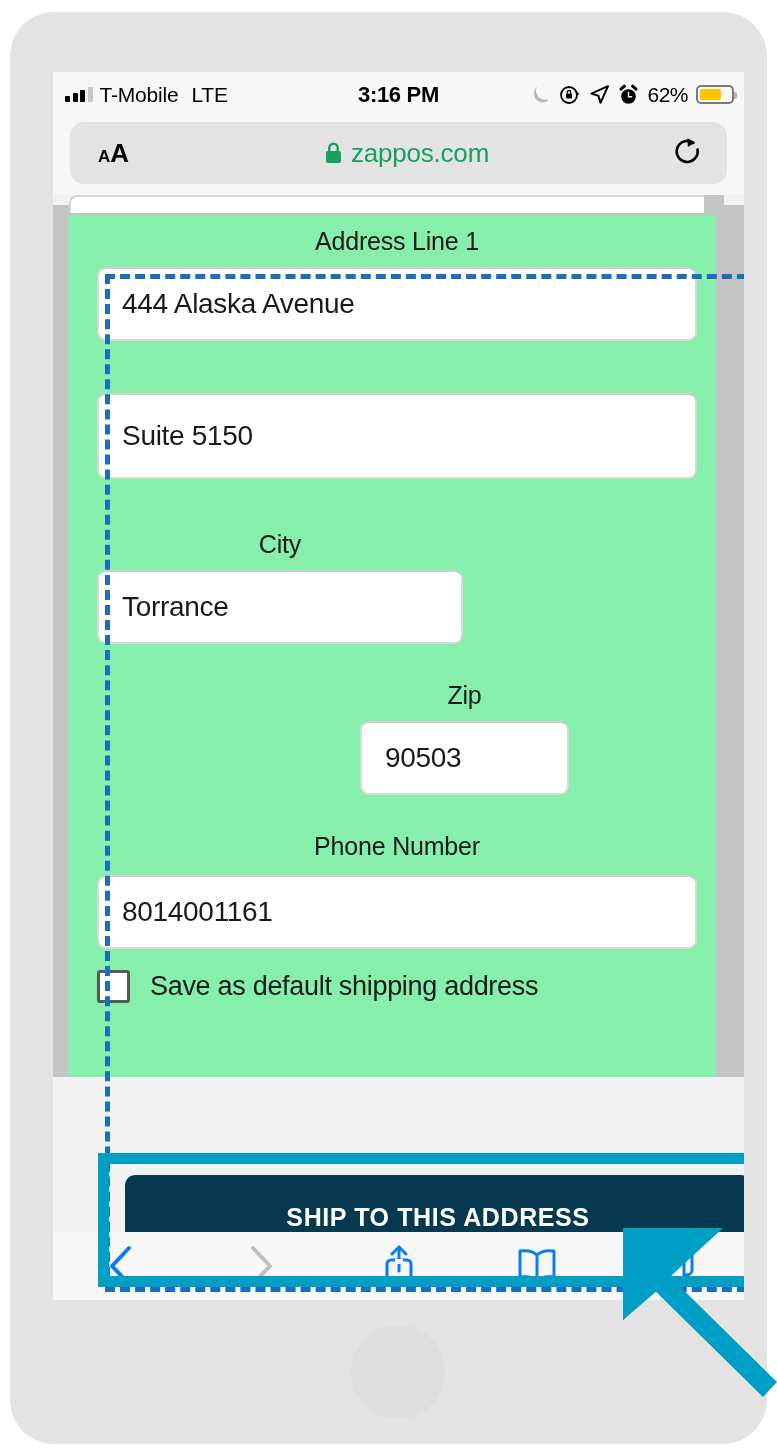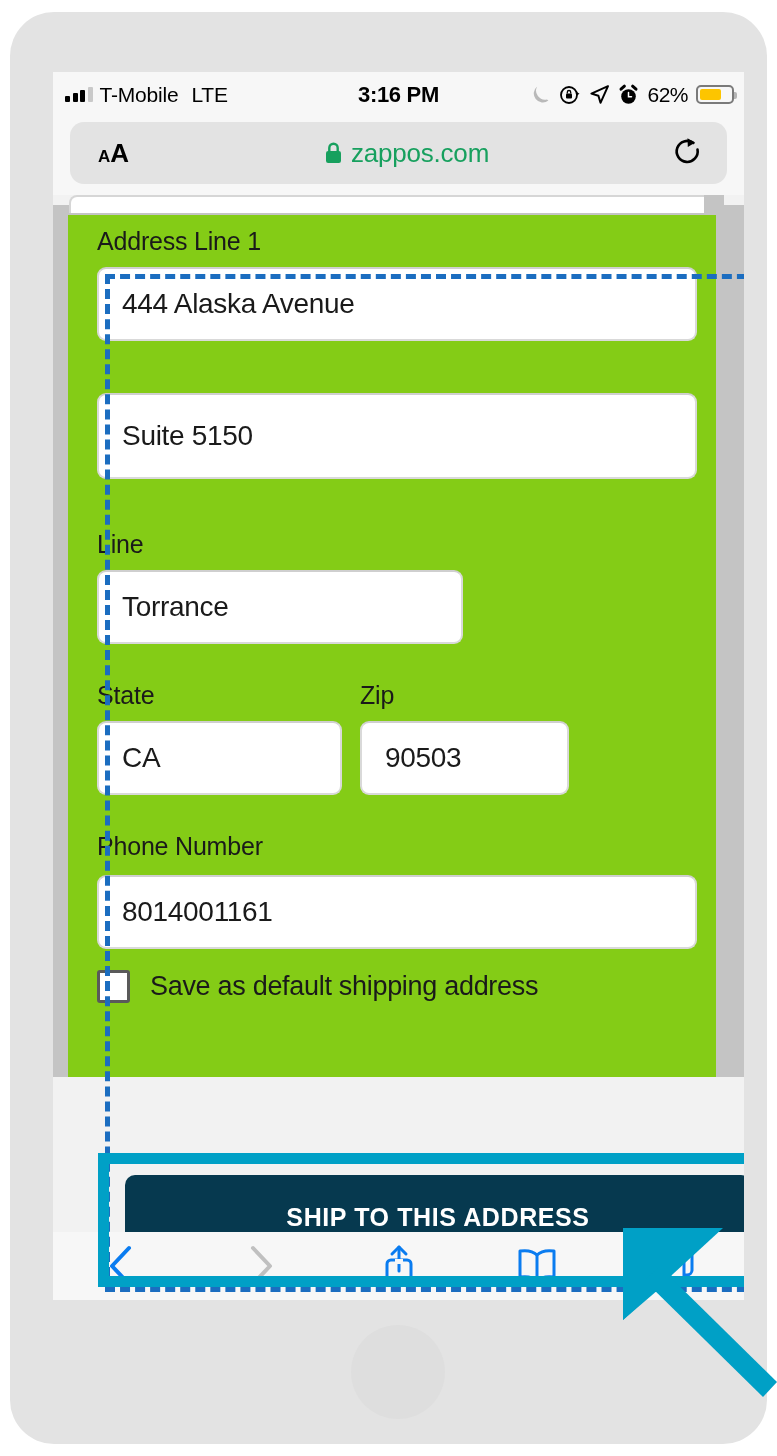--- a/index.html
+++ b/index.html
@@ -175,21 +175,22 @@
     position: absolute;
     left: 0; top: 0; width: 691px; height: 10px;
     background: #f2f2f2;
   }
 
   #form-card {
     position: absolute;
     left: 15px; top: 20px;
     width: 648px;
     height: 862px;
-    background: #84cc16;
+    background: #86efac;
+    text-align: center;
   }
   #below-card {
     position: absolute;
     left: 0; top: 882px;
     width: 691px; height: 180px;
     background: #f2f2f2;
   }
   #scroll-track {
     position: absolute;
     right: 20px; top: 0;
@@ -383,32 +384,26 @@
           </div>
         </div>
 
         <div class="field-group" style="left:29px; top:165px; width:600px;">
           <div class="field-box" style="width:600px; height:86px;">
             <span class="field-value">Suite 5150</span>
           </div>
         </div>
 
         <div class="field-group" style="left:29px; top:317px; width:366px;">
-          <div class="field-label">Line</div>
+          <div class="field-label">City</div>
           <div class="field-box" style="width:366px; height:74px;">
             <span class="field-value">Torrance</span>
           </div>
         </div>
 
-        <div class="field-group" style="left:29px; top:468px; width:245px;">
-          <div class="field-label">State</div>
-          <div class="field-box" style="width:245px; height:74px;">
-            <span class="field-value">CA</span>
-          </div>
-        </div>
 
         <div class="field-group" style="left:292px; top:468px; width:209px;">
           <div class="field-label">Zip</div>
           <div class="field-box" style="width:209px; height:74px;">
             <span class="field-value">90503</span>
           </div>
         </div>
 
         <div class="field-group" style="left:29px; top:619px; width:600px;">
           <div class="field-label">Phone Number</div>

